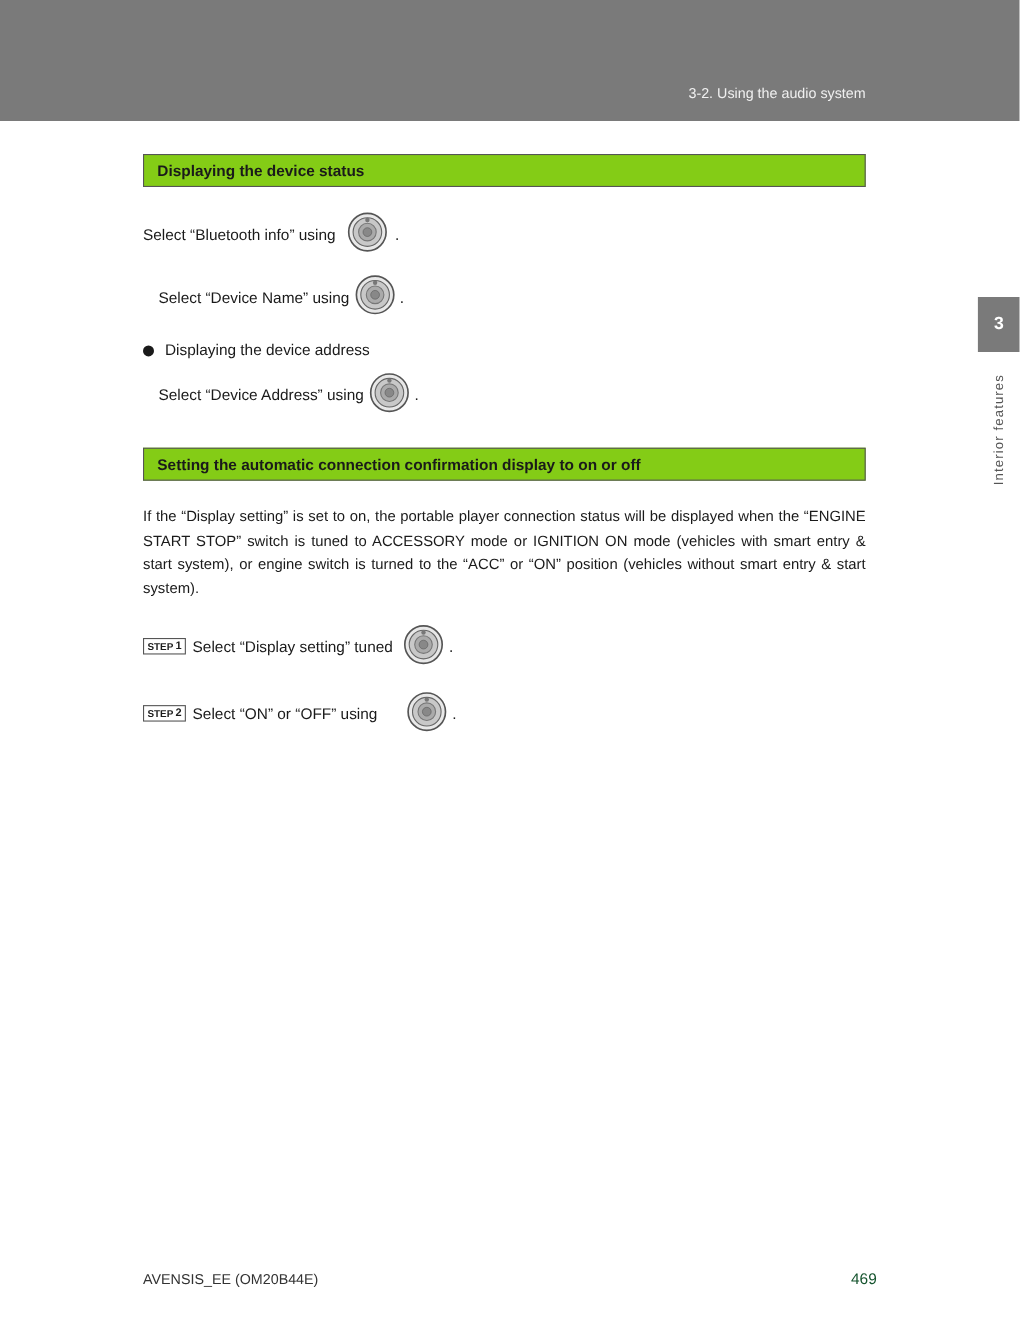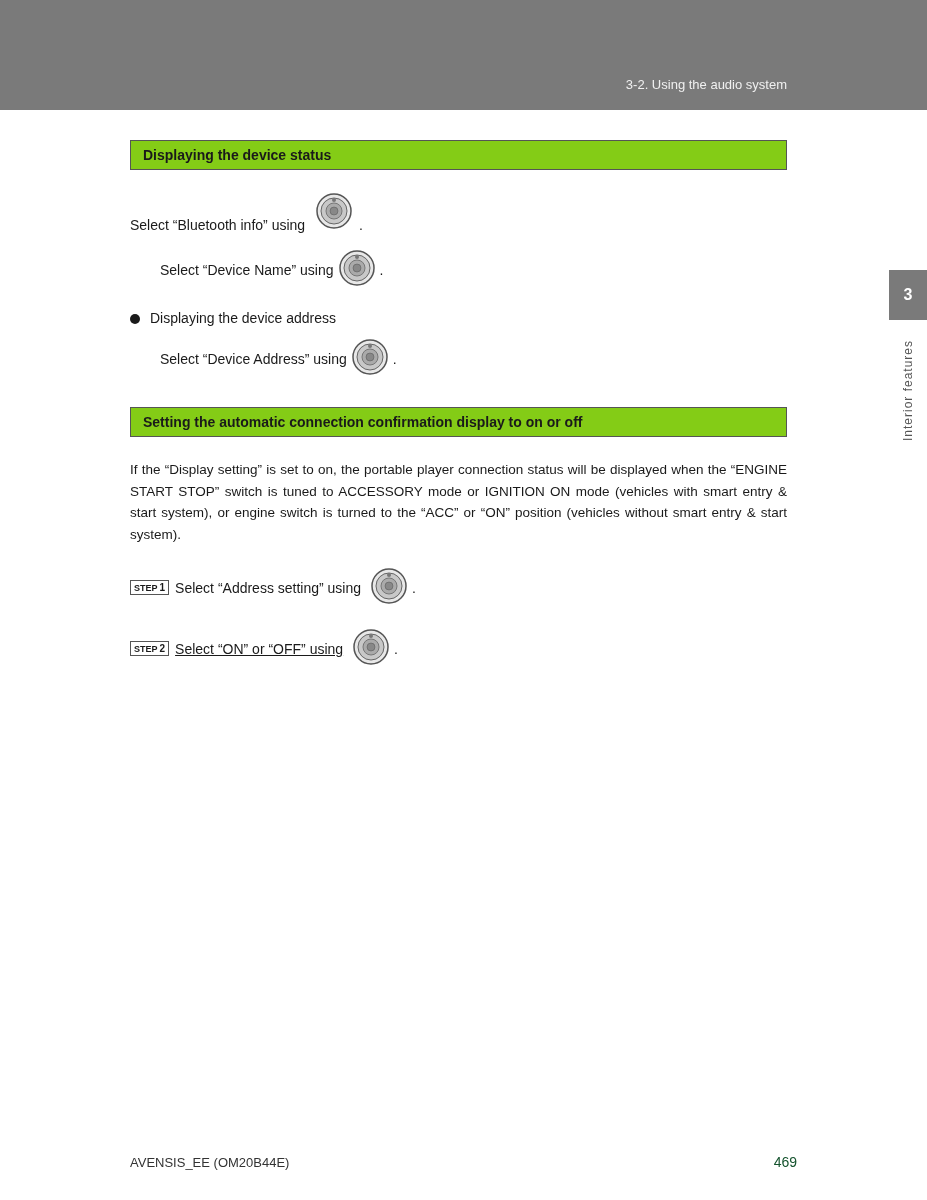--- a/index.html
+++ b/index.html
@@ -81,21 +81,21 @@
       padding: 6px 12px;
       font-size: 14px;
       font-weight: bold;
       margin-bottom: 22px;
       display: inline-block;
       width: 100%;
     }
 
     .instruction-line {
       display: flex;
-      align-items: flex-end;
+      align-items: center;
       margin-bottom: 16px;
       font-size: 14px;
     }
 
     .instruction-line span {
       margin-right: 6px;
     }
 
     
     .knob-icon {
@@ -116,21 +116,21 @@
       background: #1a1a1a;
       border-radius: 50%;
       margin-right: 10px;
       margin-top: 4px;
       flex-shrink: 0;
     }
 
     .sub-instruction {
       display: flex;
       align-items: center;
-      margin-left: 30px;
+      margin-left: 14px;
       margin-bottom: 20px;
       font-size: 14px;
     }
 
     
     .step-badge {
       display: inline-flex;
       align-items: center;
       border: 1.5px solid #555;
       padding: 1px 3px;
@@ -271,40 +271,40 @@
 
     
     <p class="body-paragraph">If the “Display setting” is set to on, the portable player connection status will be displayed when the “ENGINE START STOP” switch is tuned to ACCESSORY mode or IGNITION ON mode (vehicles with smart entry &amp; start system), or engine switch is turned to the “ACC” or “ON” position (vehicles without smart entry &amp; start system).</p>
 
     
     <div class="step-line">
       <span class="step-badge">
         <span class="step-label">STEP</span>
         <span class="step-num">1</span>
       </span>
-      <span style="margin-right: 5px;">Select “Address setting” using</span>
+      <span style="margin-right: 5px;">Select “Display setting” tuned</span>
       <span class="knob-icon">
         <svg width="38" height="38" viewBox="0 0 38 38">
           <circle cx="19" cy="19" r="17" fill="#e8e8e8" stroke="#555" stroke-width="1.5"></circle>
           <circle cx="19" cy="19" r="13" fill="#c8c8c8" stroke="#666" stroke-width="1"></circle>
           <circle cx="19" cy="19" r="8" fill="#aaaaaa" stroke="#777" stroke-width="1"></circle>
           <circle cx="19" cy="19" r="4" fill="#888" stroke="#555" stroke-width="0.5"></circle>
           <circle cx="19" cy="8" r="2" fill="#777"></circle>
         </svg>
       </span>
       <span>.</span>
     </div>
 
     
     <div class="step-line">
       <span class="step-badge">
         <span class="step-label">STEP</span>
         <span class="step-num">2</span>
       </span>
-      <span style="margin-right: 5px; text-decoration: underline;">Select “ON” or “OFF” using</span>
+      <span style="margin-right: 22px;">Select “ON” or “OFF” using</span>
       <span class="knob-icon">
         <svg width="38" height="38" viewBox="0 0 38 38">
           <circle cx="19" cy="19" r="17" fill="#e8e8e8" stroke="#555" stroke-width="1.5"></circle>
           <circle cx="19" cy="19" r="13" fill="#c8c8c8" stroke="#666" stroke-width="1"></circle>
           <circle cx="19" cy="19" r="8" fill="#aaaaaa" stroke="#777" stroke-width="1"></circle>
           <circle cx="19" cy="19" r="4" fill="#888" stroke="#555" stroke-width="0.5"></circle>
           <circle cx="19" cy="8" r="2" fill="#777"></circle>
         </svg>
       </span>
       <span>.</span>

